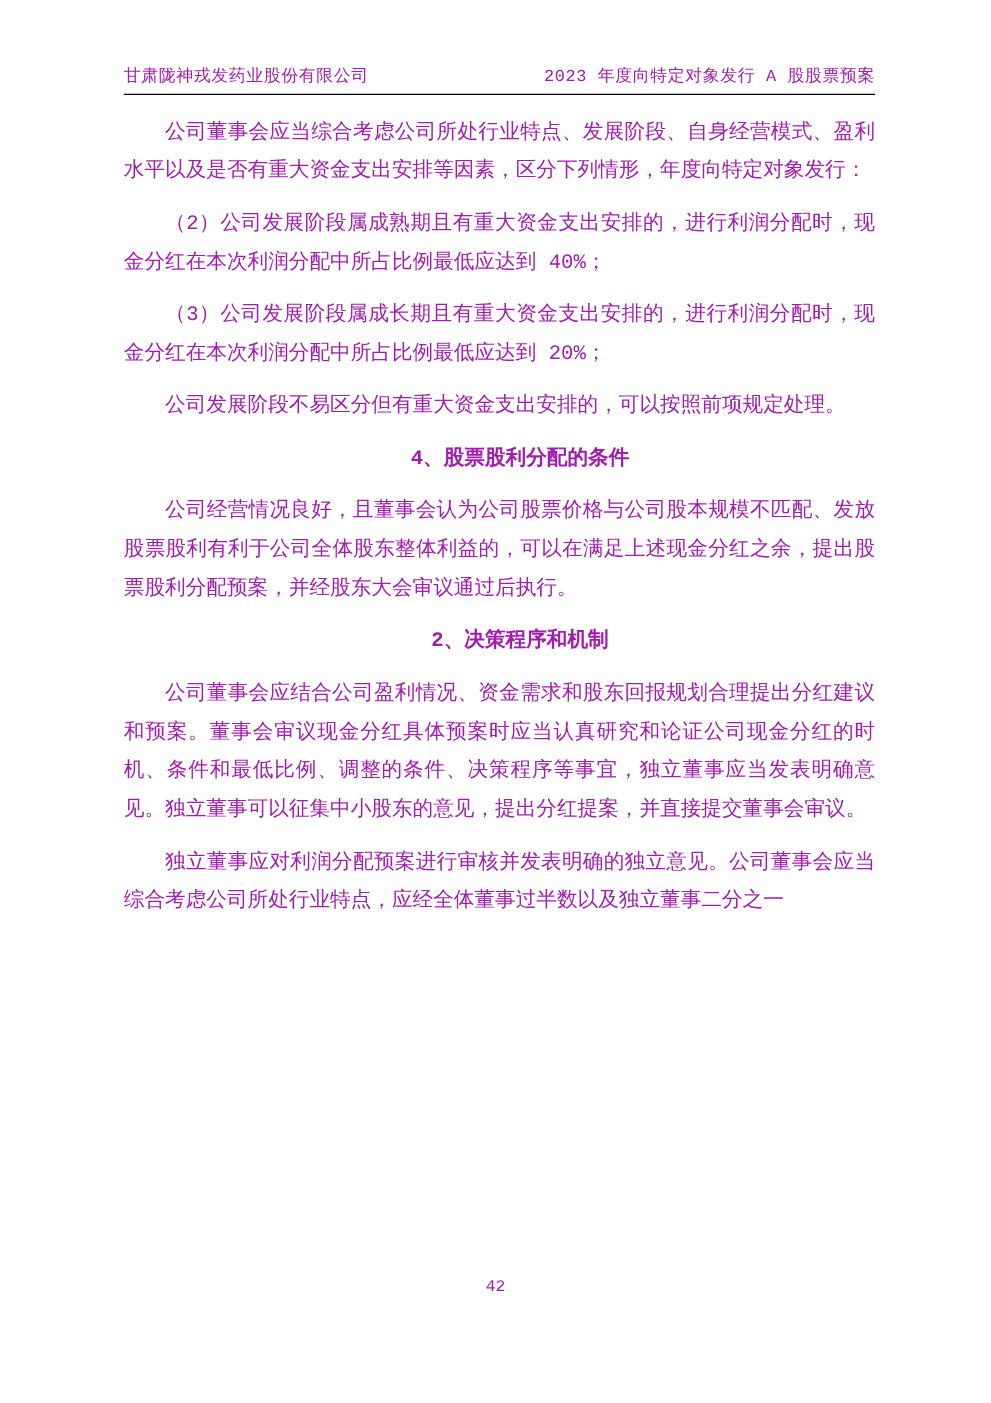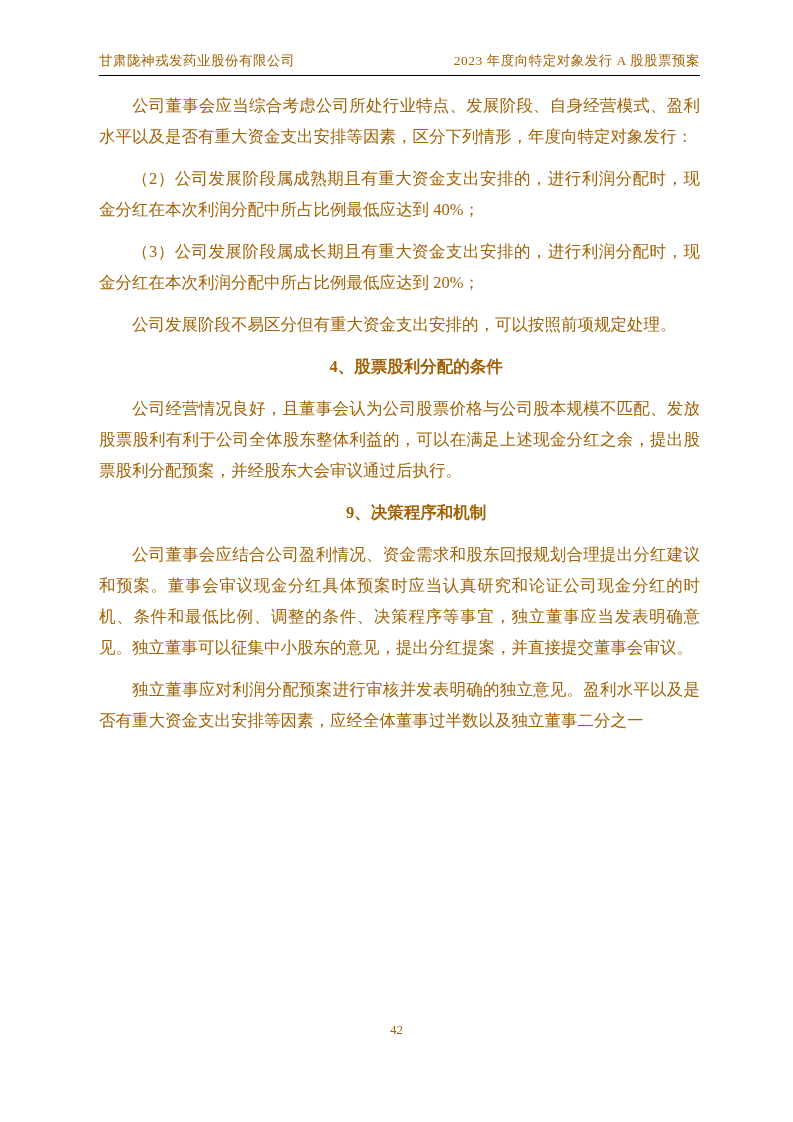--- a/index.html
+++ b/index.html
@@ -5,22 +5,22 @@
   html, body {
     margin: 0;
     padding: 0;
     background: #ffffff;
   }
   .page {
     position: relative;
     width: 793px;
     height: 1122px;
     background: #ffffff;
-    font-family: Liberation Serif, serif;
-    color: #a16207;
+    font-family: Liberation Mono, monospace;
+    color: #a21caf;
     overflow: hidden;
   }
   .page-header {
     position: absolute;
     top: 52px;
     left: 99px;
     width: 601px;
     display: flex;
     justify-content: space-between;
     align-items: flex-end;
@@ -74,22 +74,22 @@
     <span class="hdr-right">2023 年度向特定对象发行 A 股股票预案</span>
   </div>
 
   <div class="content">
     <p class="para">公司董事会应当综合考虑公司所处行业特点、发展阶段、自身经营模式、盈利水平以及是否有重大资金支出安排等因素，区分下列情形，年度向特定对象发行：</p>
     <p class="para">（2）公司发展阶段属成熟期且有重大资金支出安排的，进行利润分配时，现金分红在本次利润分配中所占比例最低应达到 40%；</p>
     <p class="para">（3）公司发展阶段属成长期且有重大资金支出安排的，进行利润分配时，现金分红在本次利润分配中所占比例最低应达到 20%；</p>
     <p class="para">公司发展阶段不易区分但有重大资金支出安排的，可以按照前项规定处理。</p>
     <p class="heading">4、股票股利分配的条件</p>
     <p class="para">公司经营情况良好，且董事会认为公司股票价格与公司股本规模不匹配、发放股票股利有利于公司全体股东整体利益的，可以在满足上述现金分红之余，提出股票股利分配预案，并经股东大会审议通过后执行。</p>
-    <p class="heading">9、决策程序和机制</p>
+    <p class="heading">2、决策程序和机制</p>
     <p class="para">公司董事会应结合公司盈利情况、资金需求和股东回报规划合理提出分红建议和预案。董事会审议现金分红具体预案时应当认真研究和论证公司现金分红的时机、条件和最低比例、调整的条件、决策程序等事宜，独立董事应当发表明确意见。独立董事可以征集中小股东的意见，提出分红提案，并直接提交董事会审议。</p>
-    <p class="para">独立董事应对利润分配预案进行审核并发表明确的独立意见。盈利水平以及是否有重大资金支出安排等因素，应经全体董事过半数以及独立董事二分之一</p>
+    <p class="para">独立董事应对利润分配预案进行审核并发表明确的独立意见。公司董事会应当综合考虑公司所处行业特点，应经全体董事过半数以及独立董事二分之一</p>
   </div>
 
   <div class="page-footer">
     <span>42</span>
   </div>
 
 </div>
 
 </body></html>

